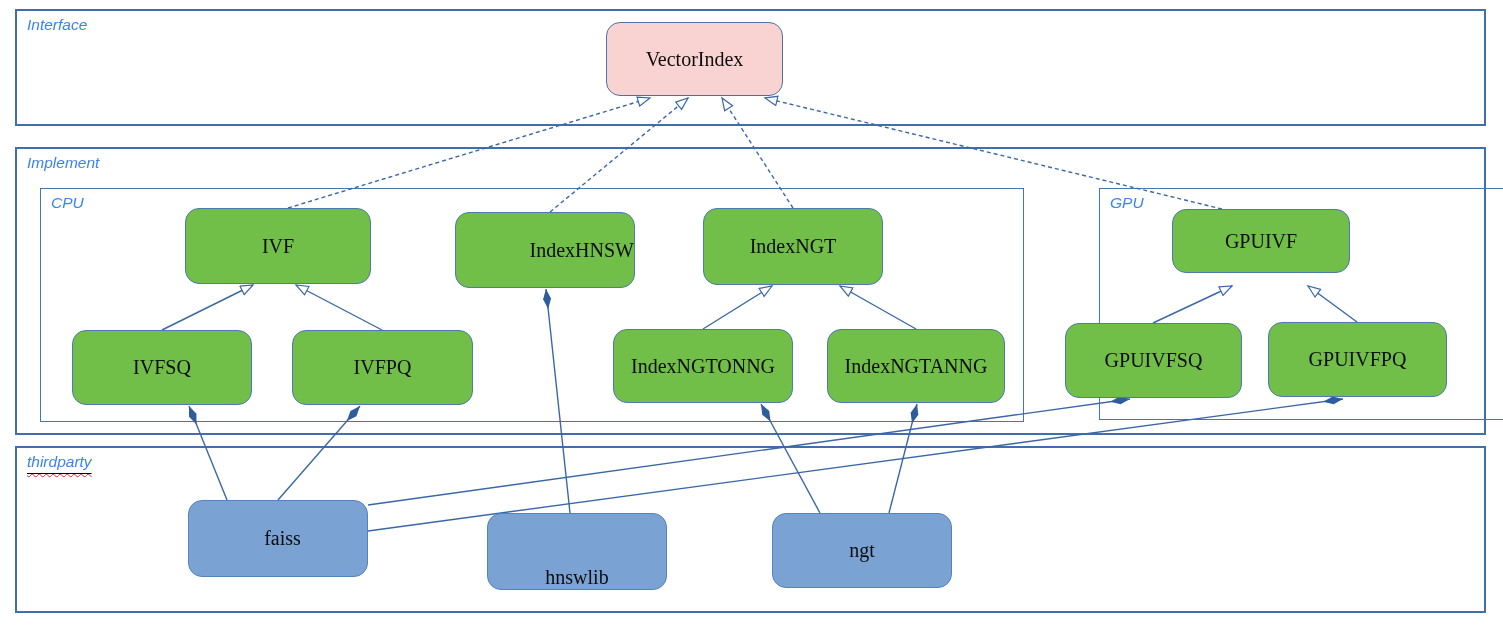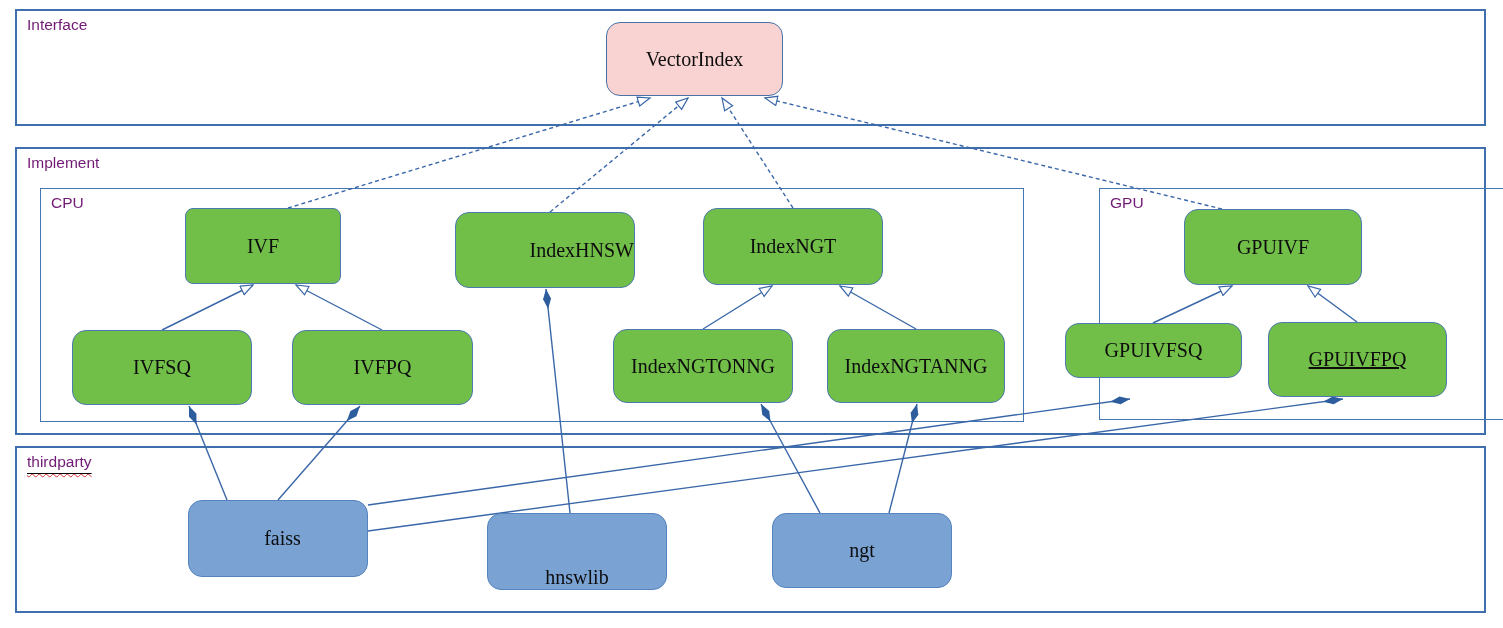--- a/index.html
+++ b/index.html
@@ -1,48 +1,48 @@
 <!DOCTYPE html>
 <html><head>
 <meta charset="utf-8">
 <style>
   html,body{margin:0;padding:0;background:#ffffff;}
   body{width:1503px;height:628px;position:relative;font-family:"Liberation Sans",sans-serif;overflow:hidden;}
 
   .container{position:absolute;box-sizing:border-box;border:2px solid #3f6fad;background:transparent;}
   .container.thin{border-width:1.5px;border-color:#4476b1;}
-  .container-label{position:absolute;top:5px;left:10px;font-size:15.5px;color:#701a75;white-space:nowrap;}
+  .container-label{position:absolute;top:5px;left:10px;font-size:15.5px;color:#3b82f6;white-space:nowrap;font-style:italic;}
 
   #c-interface{left:15px;top:9px;width:1471px;height:117px;}
   #c-implement{left:15px;top:147px;width:1471px;height:288px;}
   #c-cpu{left:40px;top:188px;width:984px;height:234px;}
   #c-gpu{left:1099px;top:188px;width:425px;height:232px;}
   #c-thirdparty{left:15px;top:446px;width:1471px;height:167px;}
 
   .tp-label{text-decoration:underline wavy #d03030;text-decoration-thickness:1px;text-underline-offset:6px;}
   .tp-inner{text-decoration:underline solid #000;text-decoration-thickness:1px;}
 
   .node{position:absolute;box-sizing:border-box;border:1.6px solid #4d7ab0;border-radius:14px;
         display:flex;align-items:center;justify-content:center;
         font-family:"Liberation Serif",serif;font-size:20px;color:#0d0d0d;white-space:nowrap;z-index:3;}
   .node.green{background:#71be48;}
   .node.pink{background:#f9d3d1;border-color:#4a72a8;}
   .node.blue{background:#7aa3d4;border-color:#5583bd;}
 
   #n-vectorindex{left:606px;top:22px;width:177px;height:74px;}
-  #n-ivf{left:185px;top:208px;width:156px;height:76px;border-radius:8px;}
+  #n-ivf{left:185px;top:208px;width:186px;height:76px;}
   #n-indexhnsw{left:455px;top:212px;width:180px;height:76px;justify-content:flex-end;}
   #n-indexngt{left:703px;top:208px;width:180px;height:77px;}
   #n-ivfsq{left:72px;top:330px;width:180px;height:75px;}
   #n-ivfpq{left:292px;top:330px;width:181px;height:75px;}
   #n-indexngtonng{left:613px;top:329px;width:180px;height:74px;font-family:Liberation Serif, serif;}
   #n-indexngtanng{left:827px;top:329px;width:178px;height:74px;}
-  #n-gpuivf{left:1172px;top:209px;width:178px;height:76px;margin-left:12px;}
-  #n-gpuivfsq{left:1065px;top:323px;width:177px;height:55px;}
-  #n-gpuivfpq{left:1268px;top:322px;width:179px;height:75px;text-decoration:underline;}
+  #n-gpuivf{left:1172px;top:209px;width:178px;height:64px;}
+  #n-gpuivfsq{left:1065px;top:323px;width:177px;height:75px;}
+  #n-gpuivfpq{left:1268px;top:322px;width:179px;height:75px;}
   #n-faiss{left:188px;top:500px;width:180px;height:77px;padding-left:9px;}
   #n-hnswlib{left:487px;top:513px;width:180px;height:77px;align-items:flex-end;}
   #n-ngt{left:772px;top:513px;width:180px;height:75px;}
 
   #edge-layer{position:absolute;left:0;top:0;width:1503px;height:628px;z-index:2;pointer-events:none;}
   .edge{stroke:#3a67a8;stroke-width:1.4;fill:none;}
   .edge.dashed{stroke-dasharray:4 3;}
 </style>
 </head>
 <body>

